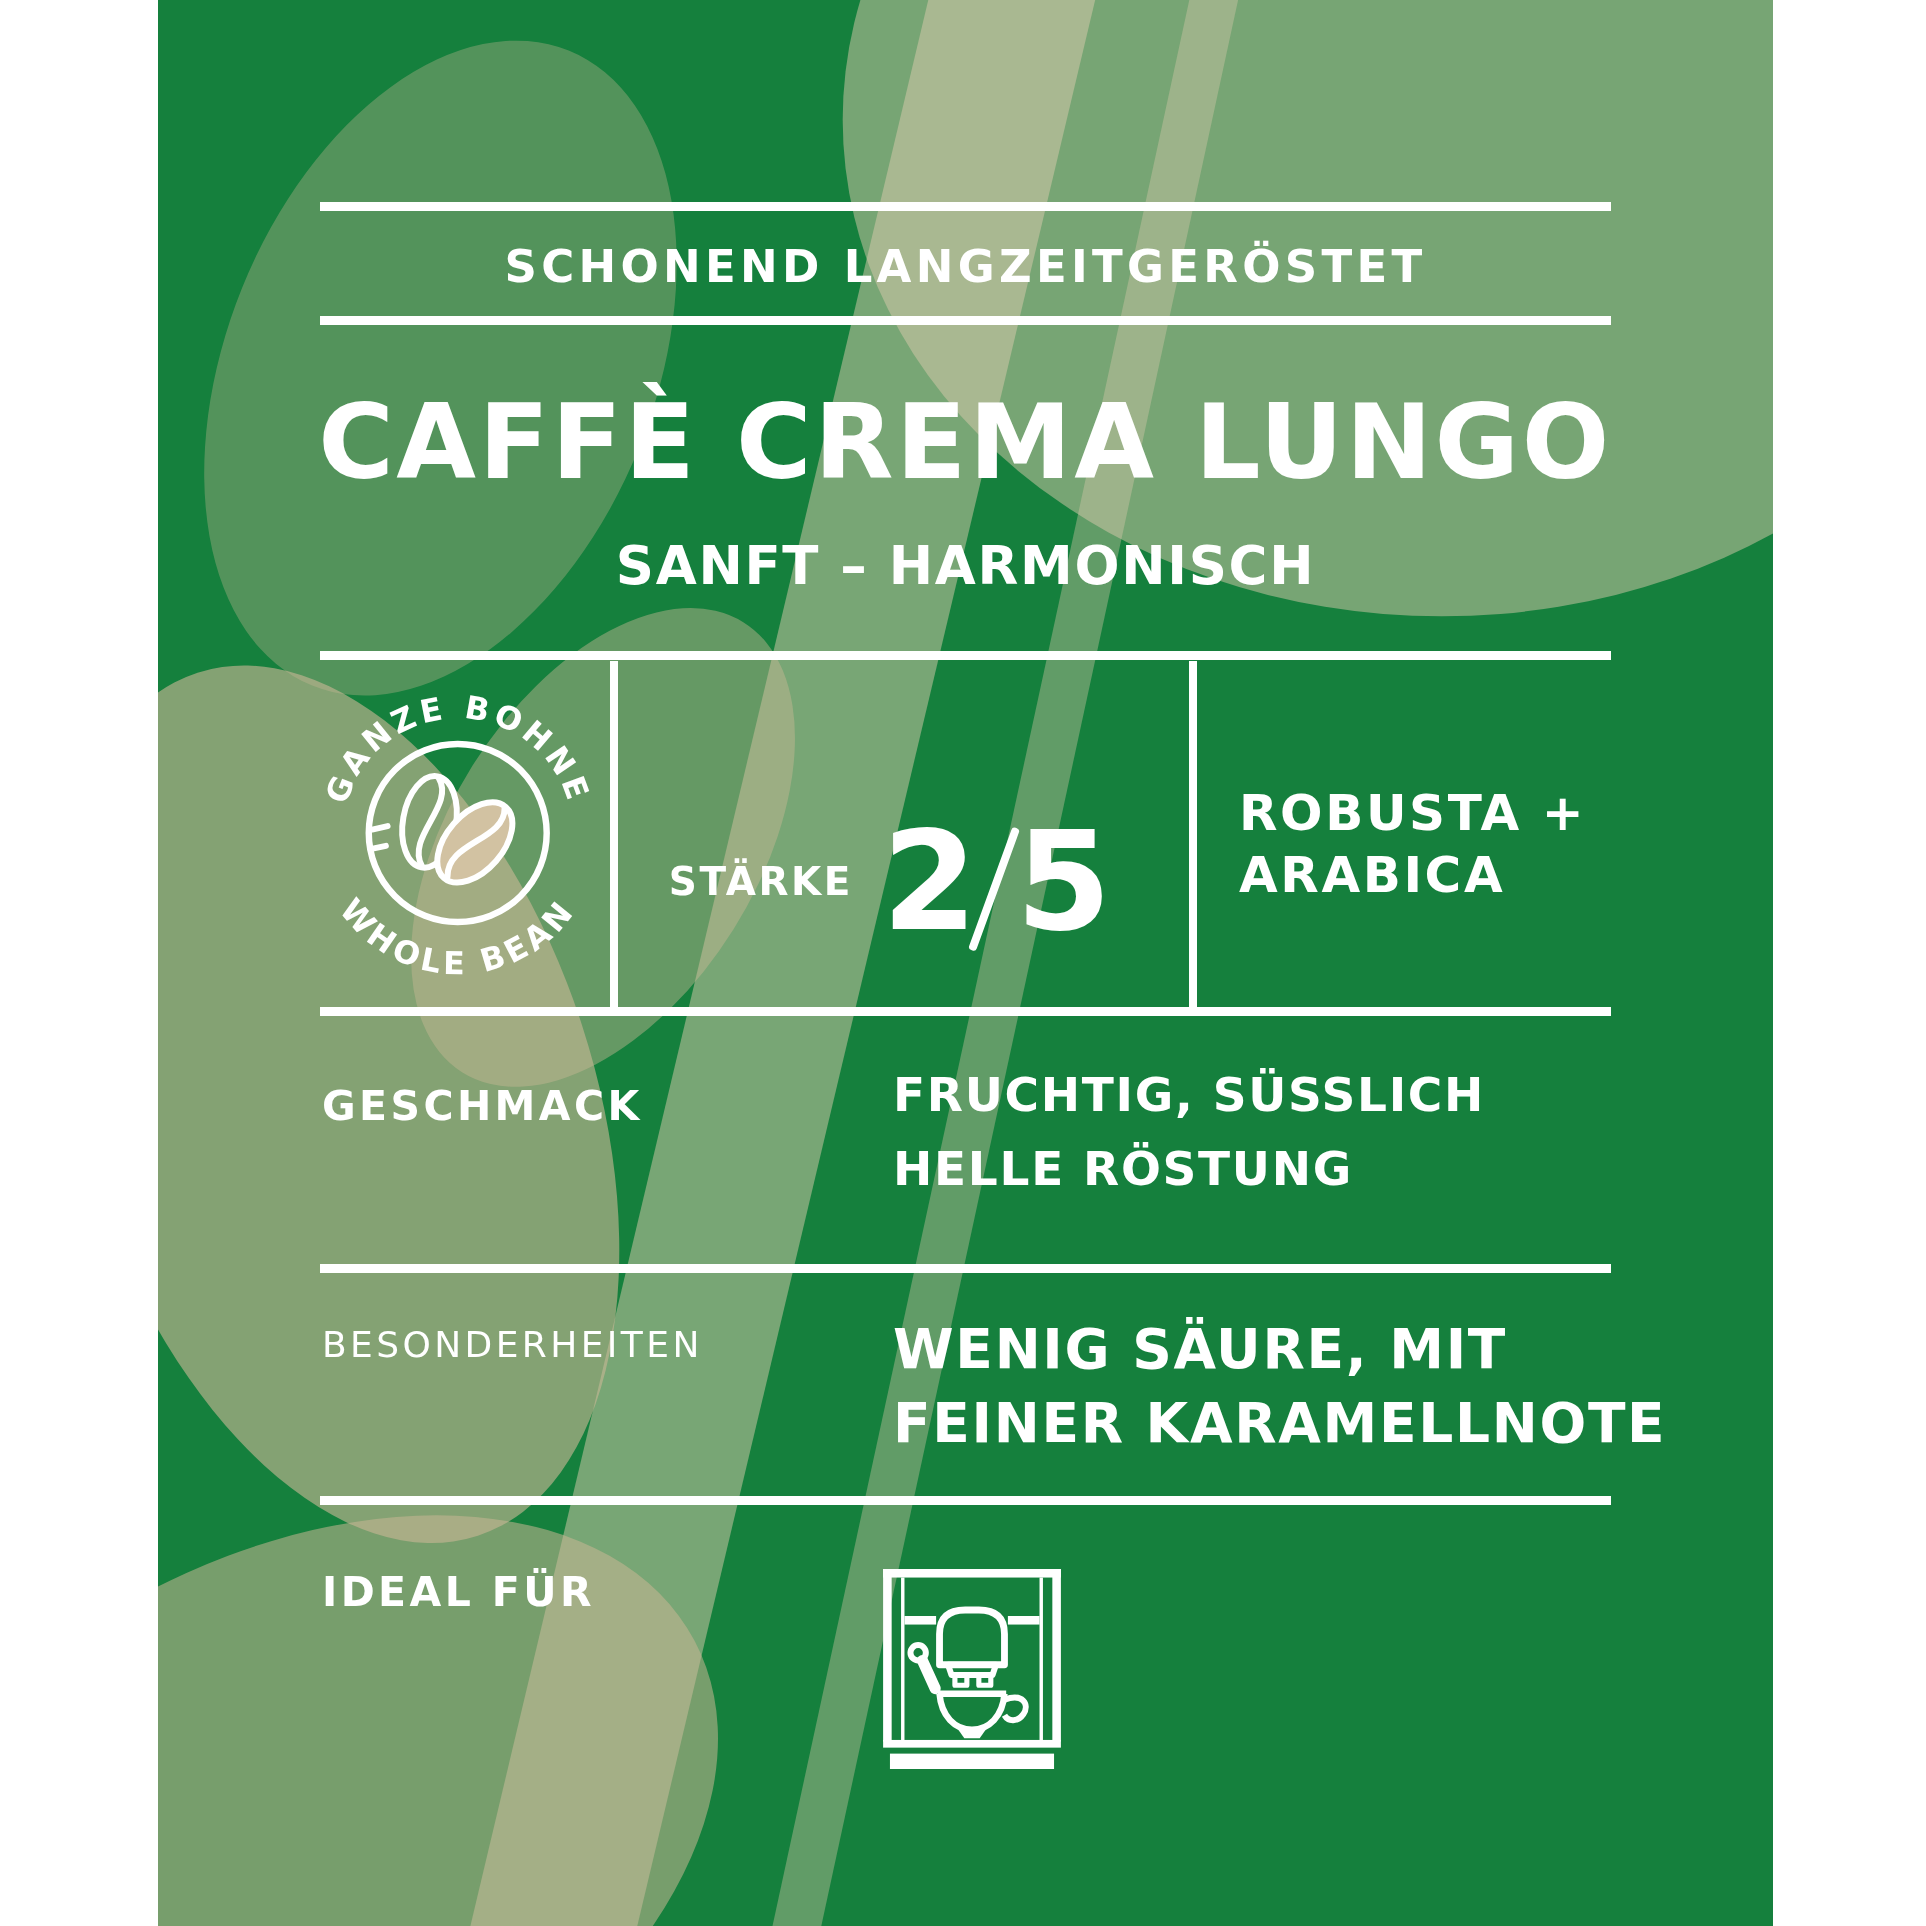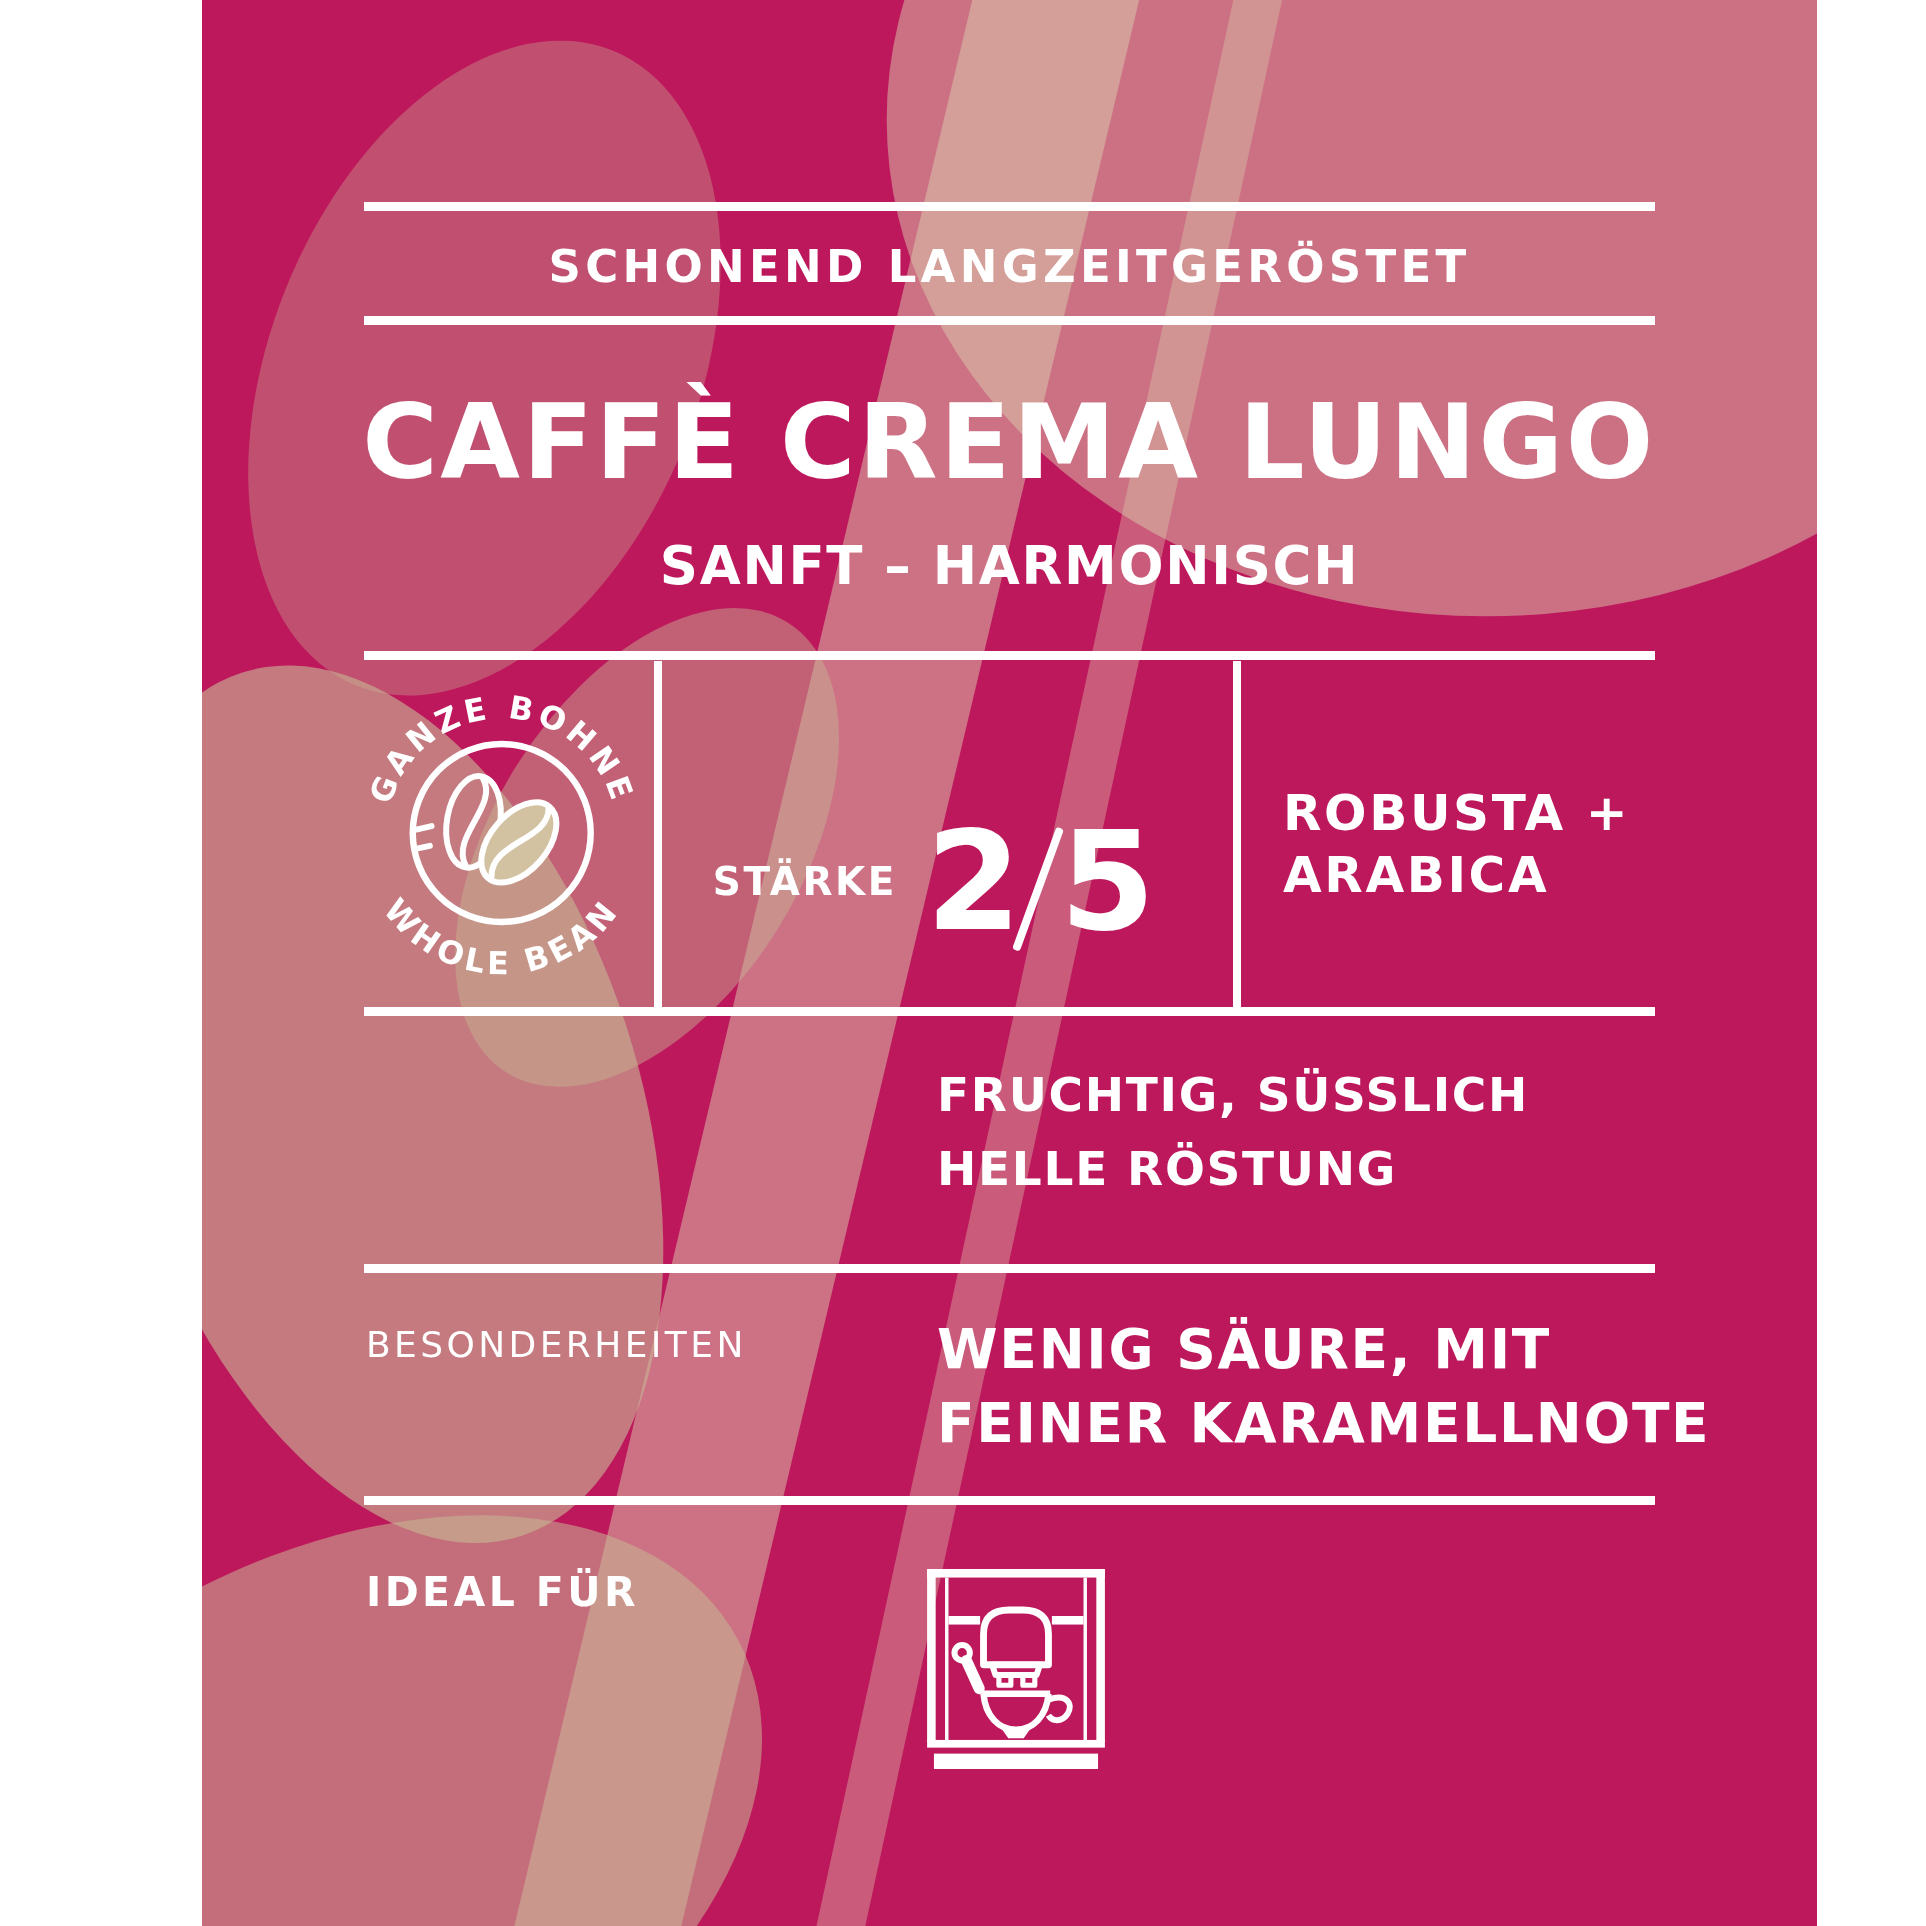--- a/index.html
+++ b/index.html
@@ -1,18 +1,18 @@
 <!DOCTYPE html>
 <html style="font-size:13.7px"><head>
 <meta charset="utf-8">
 <style>
   html,body{margin:0;padding:0;background:#ffffff;}
   .page{position:relative;width:1926px;height:1926px;background:#ffffff;overflow:hidden;
         font-family:"DejaVu Sans","Liberation Sans",sans-serif;}
-  .label{position:absolute;left:158px;top:0;width:1615px;height:1926px;background:#be185d;overflow:hidden;margin-left:44px;}
+  .label{position:absolute;left:158px;top:0;width:1615px;height:1926px;background:#15803d;overflow:hidden;}
   .wm{position:absolute;left:0;top:0;width:100%;height:100%;}
   .content{position:absolute;left:0;top:0;width:100%;height:100%;color:#ffffff;}
   .rule{position:absolute;left:162px;width:1291px;height:8.6px;background:#ffffff;}
   .vrule{position:absolute;top:661px;width:7.7px;height:346px;background:#ffffff;}
   .banner{position:absolute;left:162px;top:240px;width:1291px;text-align:center;
           font-size:45px;font-weight:700;letter-spacing:4.3px;}
   .title{position:absolute;left:76px;top:382px;width:1462px;text-align:center;
          font-size:103px;font-weight:800;letter-spacing:2.6px;white-space:nowrap;}
   .subtitle{position:absolute;left:162px;top:535px;width:1291px;text-align:center;
             font-size:53px;font-weight:700;letter-spacing:1.7px;}
@@ -101,20 +101,21 @@
         <span class="slash"></span>
         <span class="num">5</span>
       </div>
 
       <div class="blend">
         <div>ROBUSTA +</div>
         <div>ARABICA</div>
       </div>
 
       <div class="detail-labels">
+        <div>GESCHMACK</div>
       </div>
       <div class="detail-values">
         <div>FRUCHTIG, SÜSSLICH</div>
         <div>HELLE RÖSTUNG</div>
       </div>
 
       <div class="rule" style="top:1264px"></div>
 
       <div class="row3-label">BESONDERHEITEN</div>
       <div class="row3-values">

